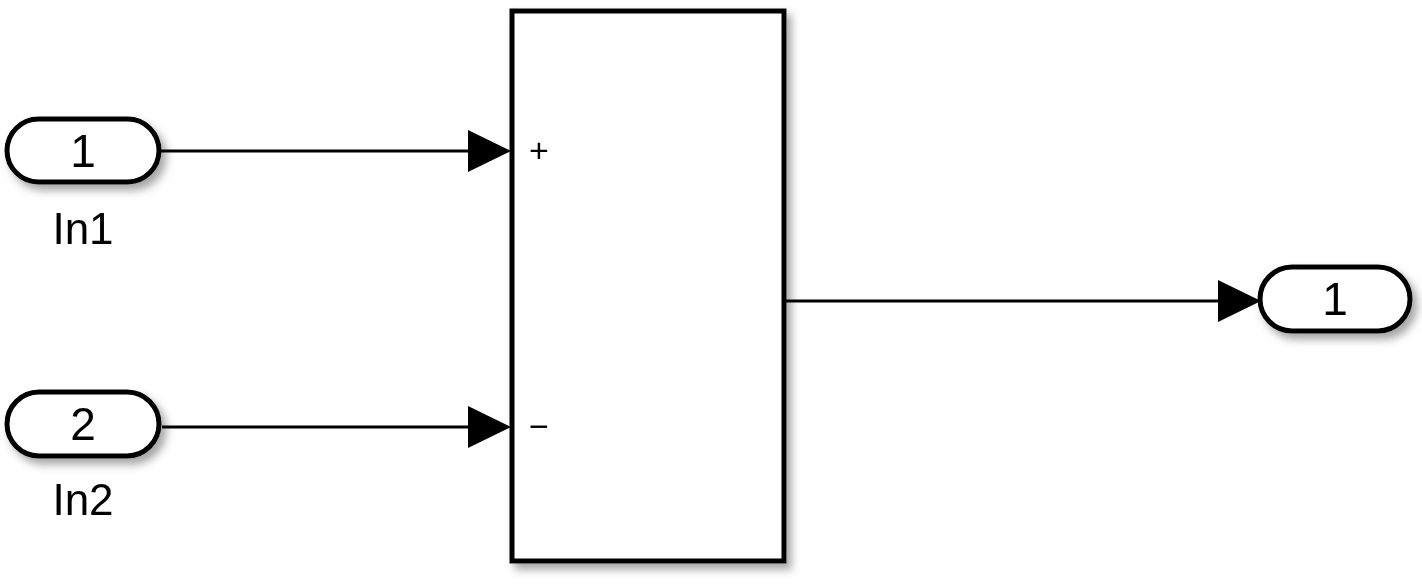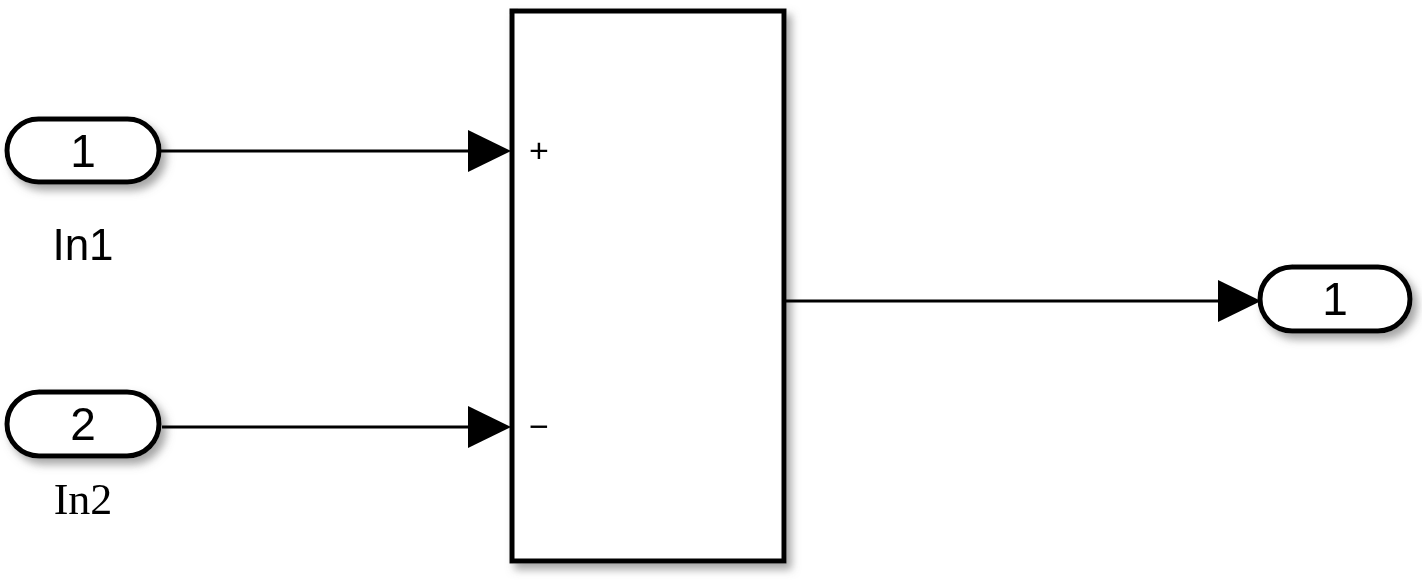--- a/index.html
+++ b/index.html
@@ -76,25 +76,25 @@
 
     <line x1="162" y1="427" x2="472" y2="427" stroke="#000000" stroke-width="3"></line>
     <polygon points="468,406 468,448 511,427" fill="#000000"></polygon>
 
     <line x1="784" y1="301" x2="1222" y2="301" stroke="#000000" stroke-width="3"></line>
     <polygon points="1218,280 1218,322 1261,301" fill="#000000"></polygon>
   </svg>
 
   <div class="port-number" style="left:7px; top:128px; width:152px;">1</div>
 
-  <div class="port-label" style="left:7px; top:223px; width:152px;">In1</div>
+  <div class="port-label" style="left:7px; top:207px; width:152px;">In1</div>
 
   <div class="port-number" style="left:7px; top:401px; width:152px;">2</div>
 
-  <div class="port-label" style="left:7px; top:478px; width:152px;font-family:Liberation Serif, serif;">In2</div>
+  <div class="port-label" style="left:7px; top:478px; width:152px;">In2</div>
 
   <div class="port-number" style="left:1260px; top:276px; width:150px;">1</div>
 
 
   <div class="sign-label" style="left:526px; top:133px; width:26px; font-size:34px; text-align:center;">+</div>
 
   <div class="sign-label" style="left:526px; top:409px; width:26px; font-size:34px; text-align:center;">−</div>
 
 </div>
 

